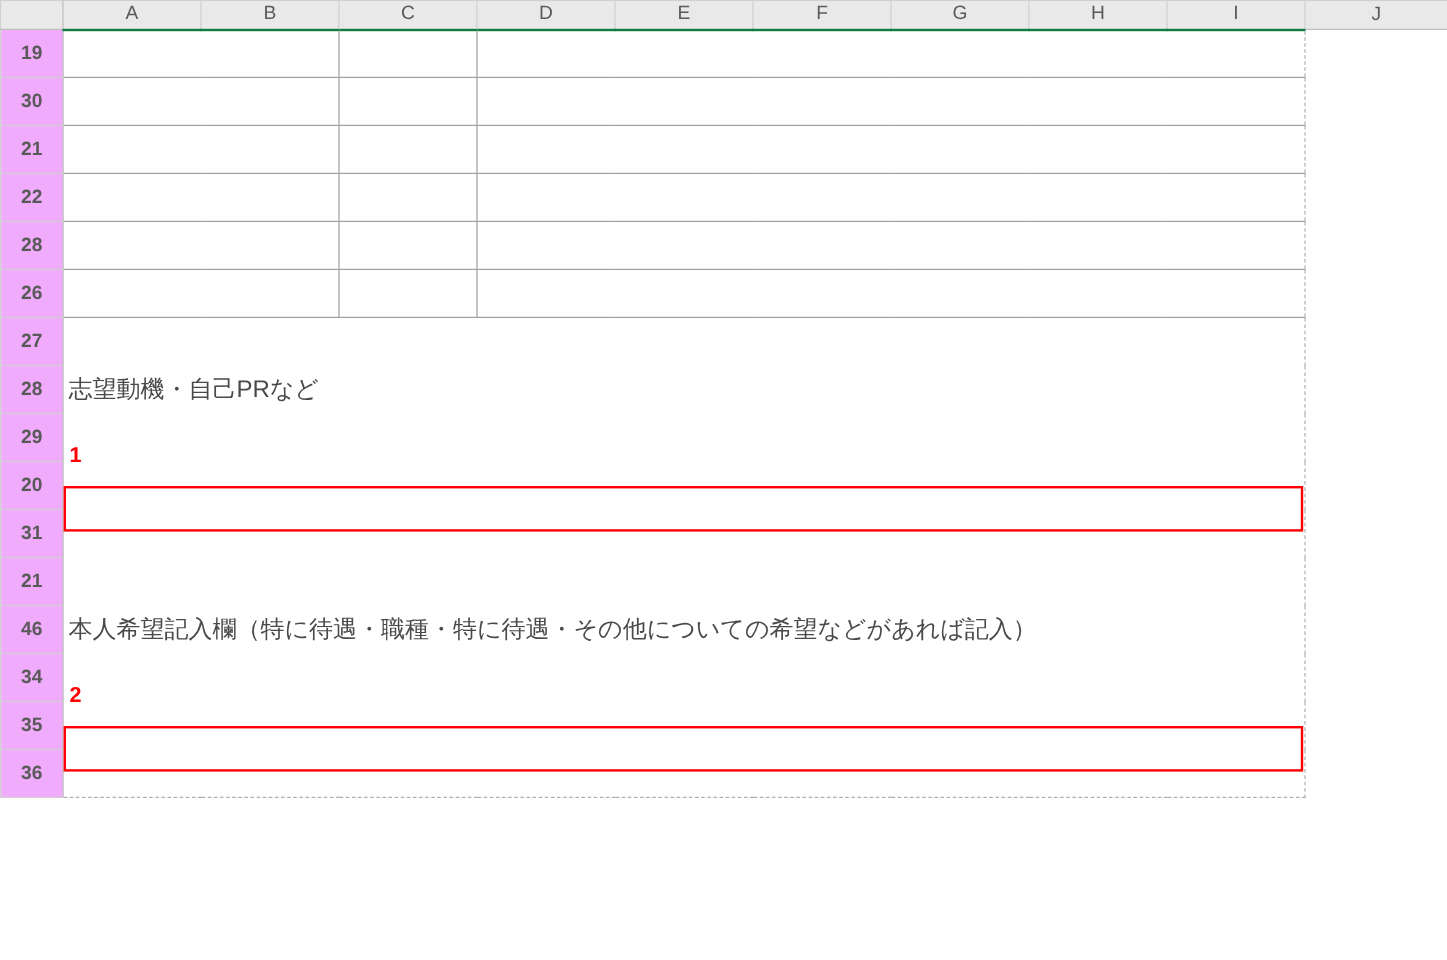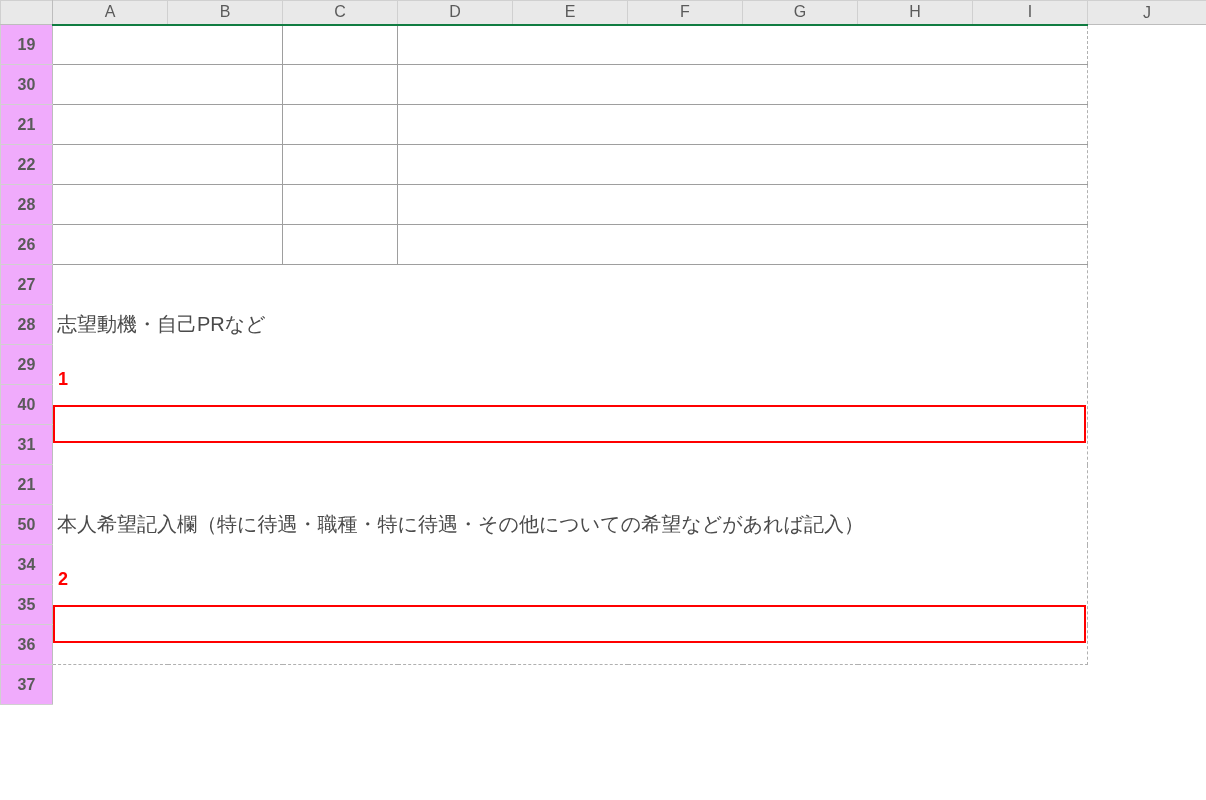--- a/index.html
+++ b/index.html
@@ -202,42 +202,42 @@
     </tr>
 
     <tr>
       <th class="rowhead">29</th>
       <td class="cell" colspan="8"></td>
       <td class="cell page-right"></td>
       <td class="cell"></td>
     </tr>
 
     <tr>
-      <th class="rowhead">40</th>
+      <th class="rowhead">20</th>
       <td class="cell" colspan="8"></td>
       <td class="cell page-right"></td>
       <td class="cell"></td>
     </tr>
 
     <tr>
       <th class="rowhead">31</th>
       <td class="cell" colspan="8"></td>
       <td class="cell page-right"></td>
       <td class="cell"></td>
     </tr>
 
     <tr>
       <th class="rowhead">21</th>
       <td class="cell" colspan="8"></td>
       <td class="cell page-right"></td>
       <td class="cell"></td>
     </tr>
 
     <tr>
-      <th class="rowhead">50</th>
+      <th class="rowhead">46</th>
       <td class="cell" colspan="8">本人希望記入欄（特に待遇・職種・特に待遇・その他についての希望などがあれば記入）</td>
       <td class="cell page-right"></td>
       <td class="cell"></td>
     </tr>
 
     <tr>
       <th class="rowhead">34</th>
       <td class="cell" colspan="8"></td>
       <td class="cell page-right"></td>
       <td class="cell"></td>
@@ -250,33 +250,20 @@
       <td class="cell"></td>
     </tr>
 
     <tr>
       <th class="rowhead">36</th>
       <td class="cell dash-bottom" colspan="8"></td>
       <td class="cell page-right dash-bottom"></td>
       <td class="cell"></td>
     </tr>
 
-    <tr>
-      <th class="rowhead">37</th>
-      <td class="cell"></td>
-      <td class="cell"></td>
-      <td class="cell"></td>
-      <td class="cell"></td>
-      <td class="cell"></td>
-      <td class="cell"></td>
-      <td class="cell"></td>
-      <td class="cell"></td>
-      <td class="cell"></td>
-      <td class="cell"></td>
-    </tr>
   </tbody>
     </table>
 
   <div class="annot-num" style="left:58px; top:369px;">1</div>
   <div class="annot-box" style="left:53px; top:405px; width:1033px; height:38px;"></div>
 
   <div class="annot-num" style="left:58px; top:569px;">2</div>
   <div class="annot-box" style="left:53px; top:605px; width:1033px; height:38px;"></div>
 
 </div>

